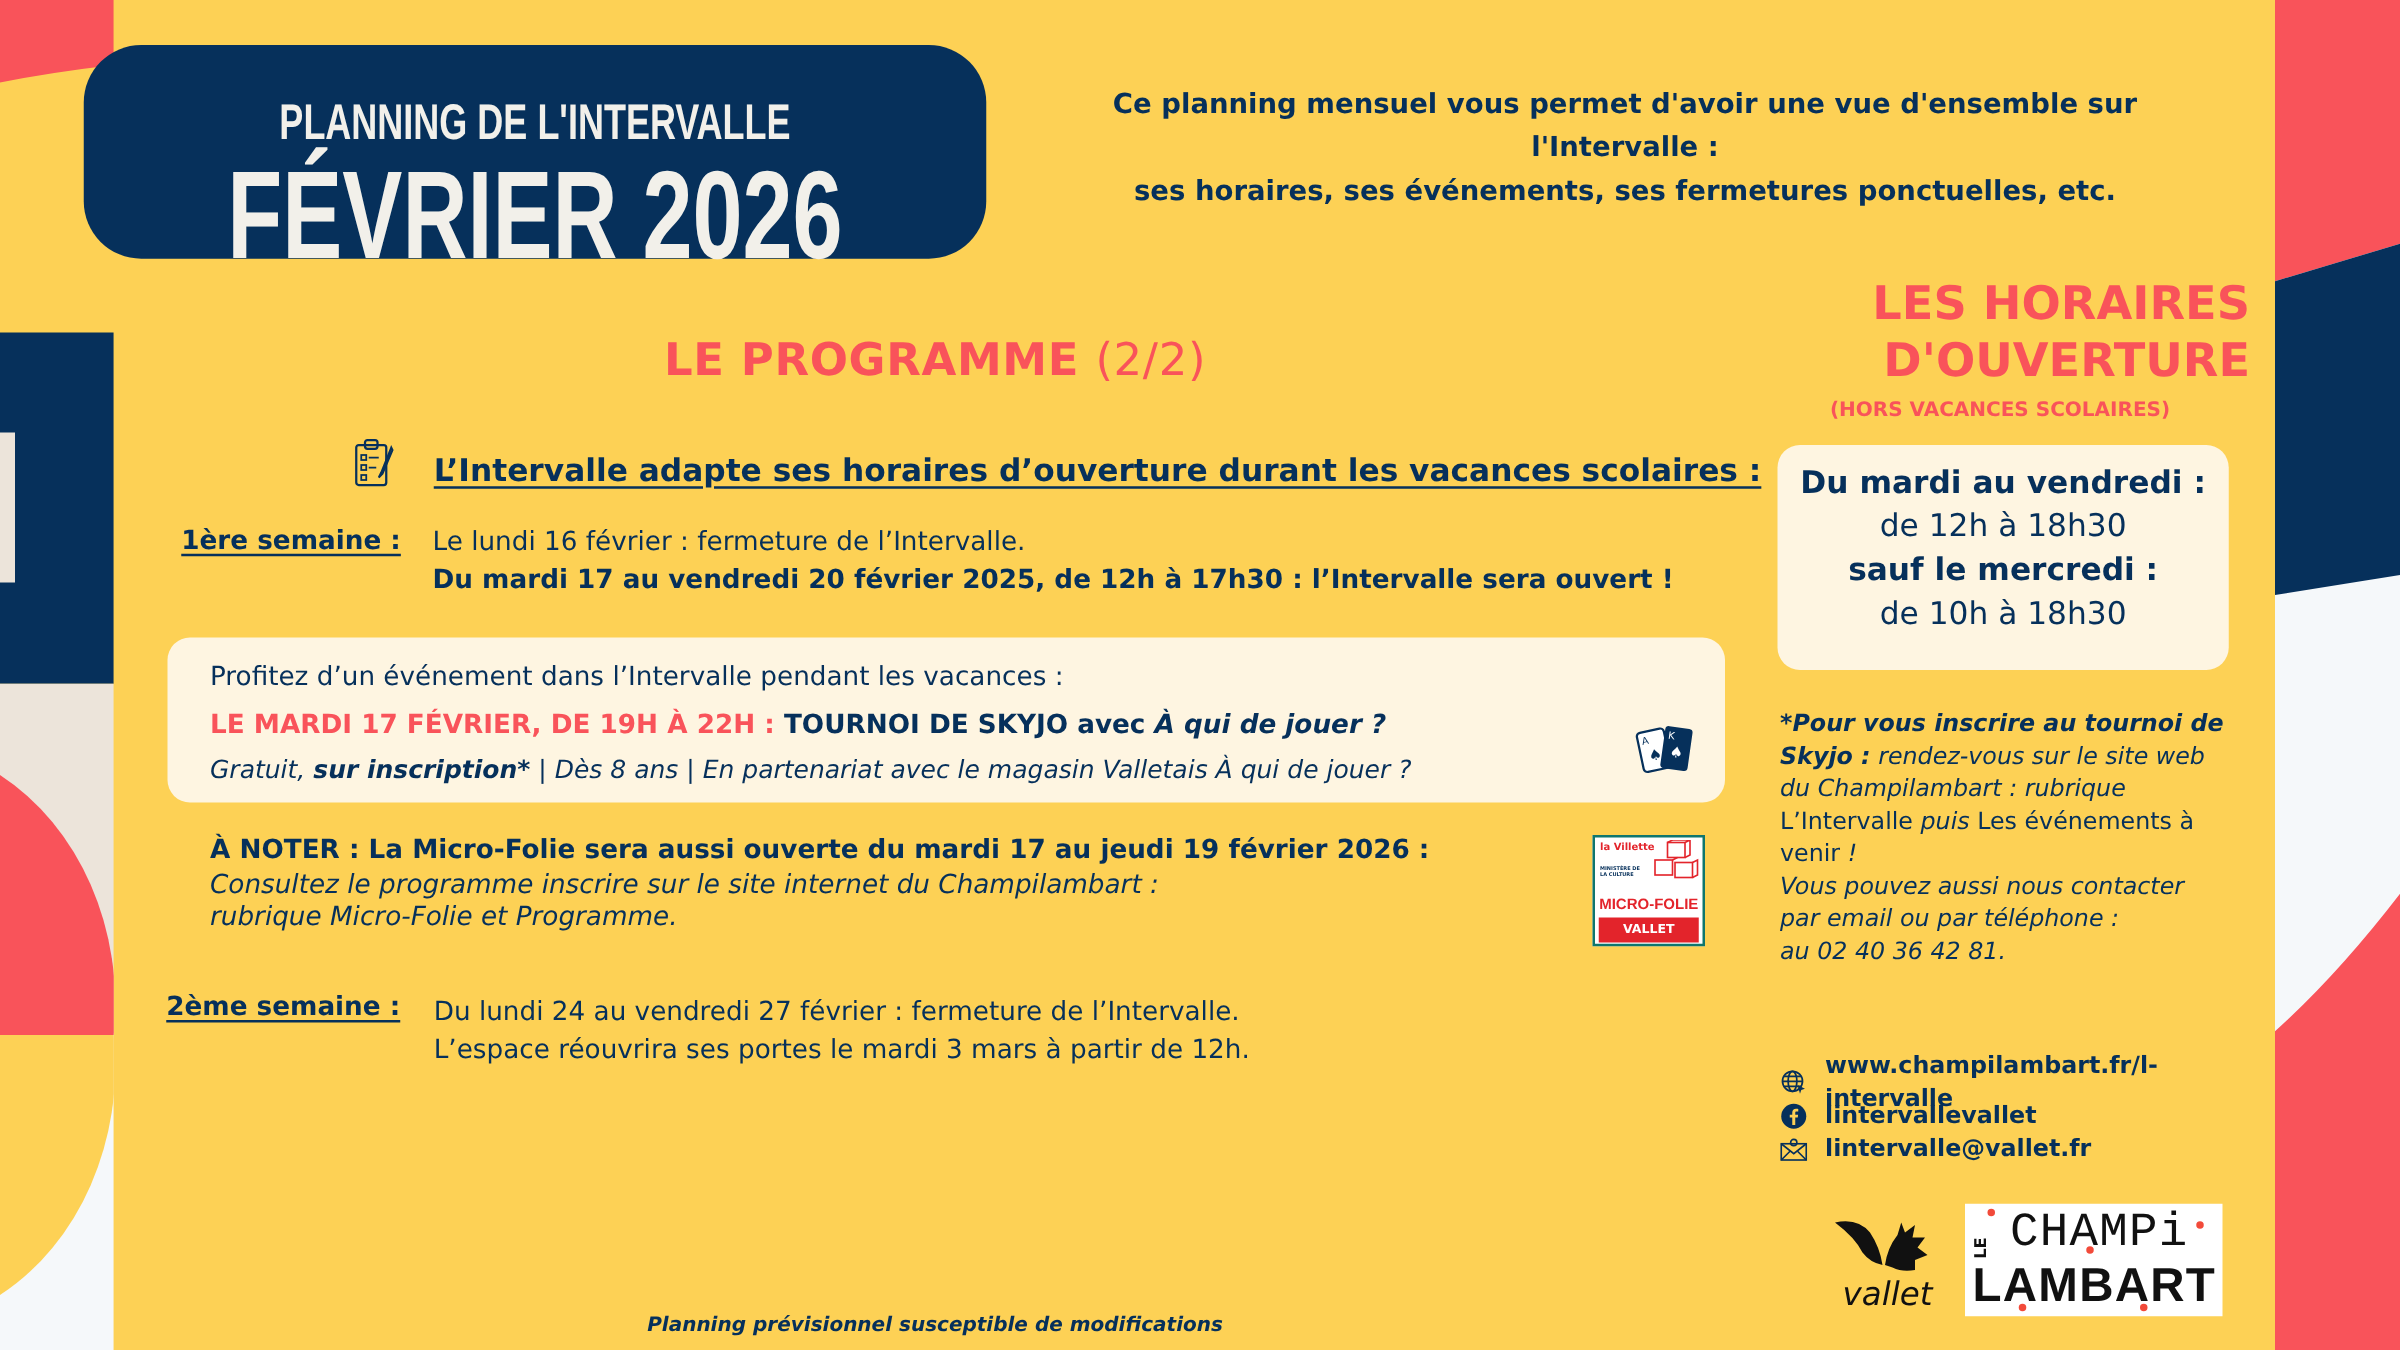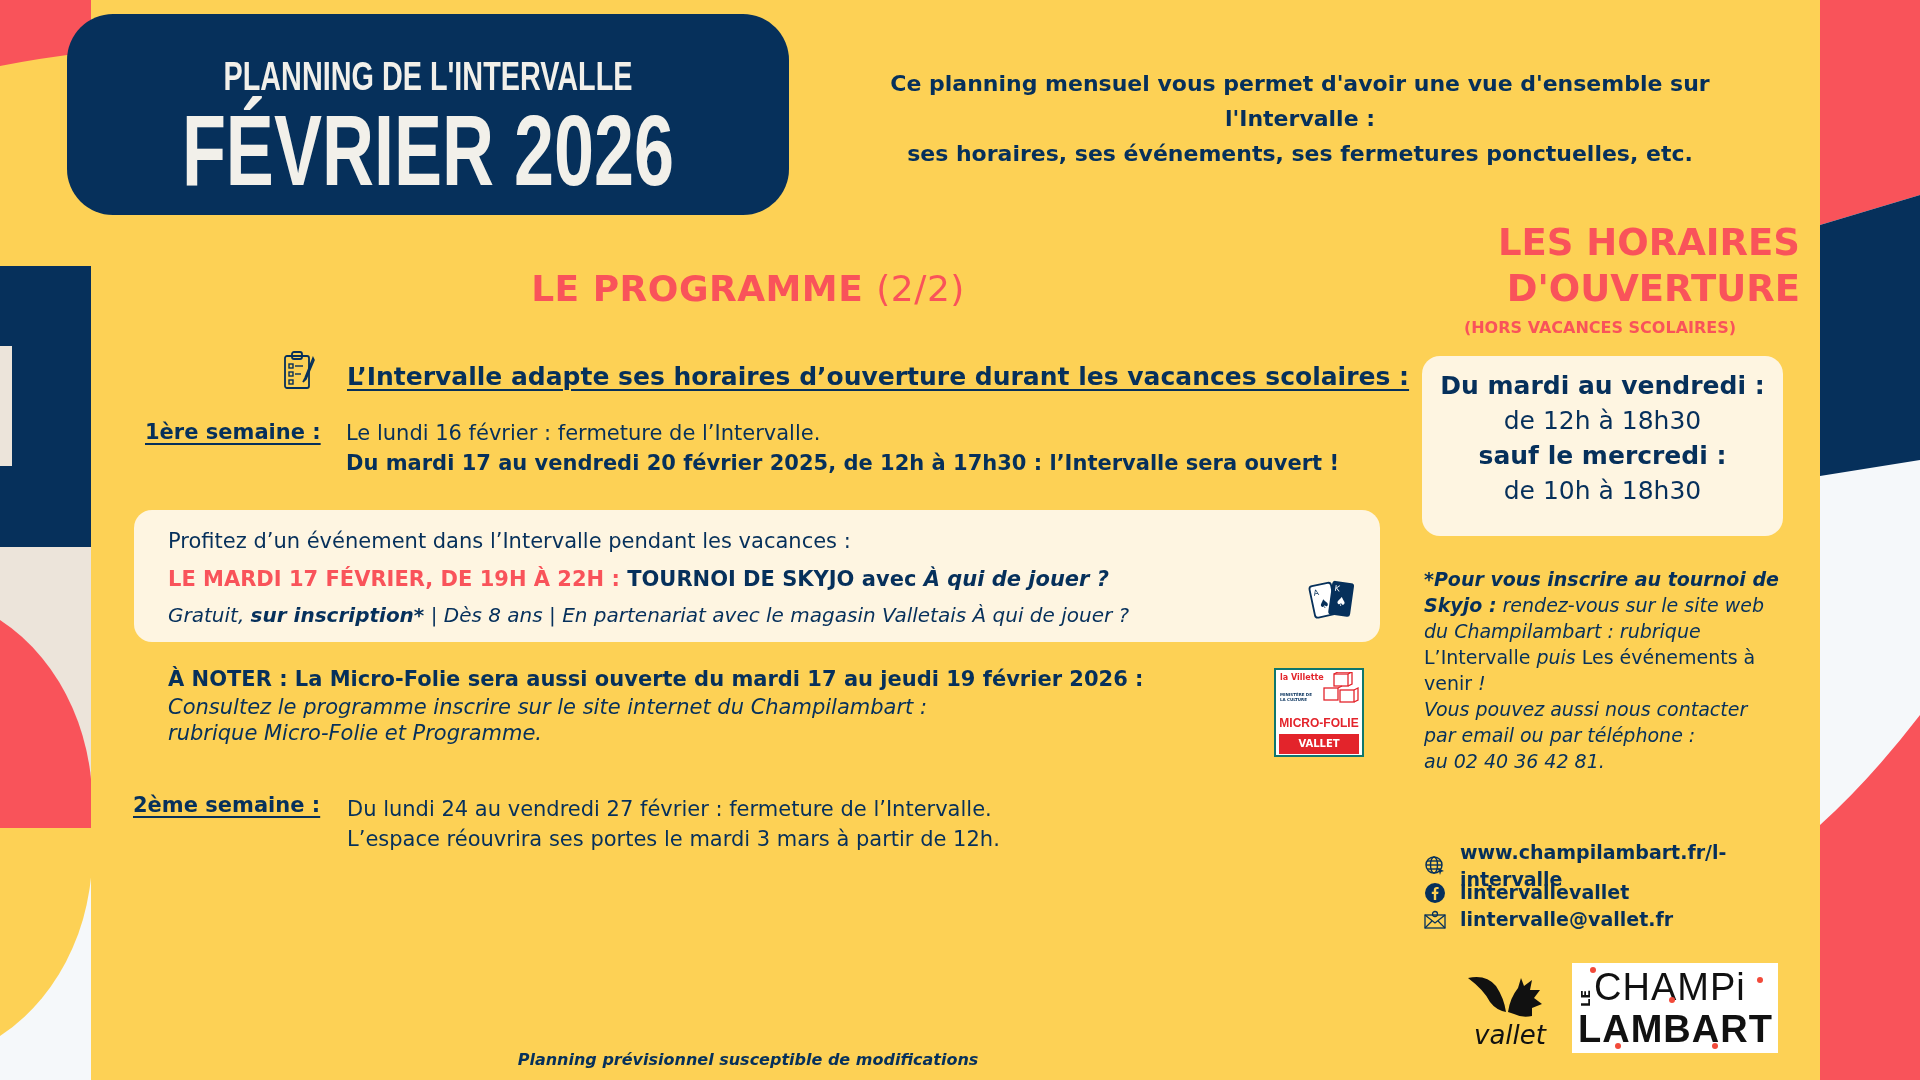--- a/index.html
+++ b/index.html
@@ -2,21 +2,21 @@
 <html><head>
 <meta charset="utf-8">
 <style>
   *{box-sizing:border-box;margin:0;padding:0}
   html,body{width:1920px;height:1080px;overflow:hidden}
   body{position:relative;background:#fdd155;font-family:"DejaVu Sans","Liberation Sans",sans-serif;color:#06305b}
   .abs{position:absolute}
   
   .strip-left{left:0;top:0;width:91px;height:1080px;overflow:hidden;background:#fdd155}
   .strip-right{left:1820px;top:0;width:100px;height:1080px;overflow:hidden;background:#f5f8fa}
-  .title-box{left:67px;top:14px;width:722px;height:201px;background:#06305b;border-radius:46px;color:#f2f0ea;text-align:center}
+  .title-box{left:67px;top:36px;width:722px;height:171px;background:#06305b;border-radius:46px;color:#f2f0ea;text-align:center}
   .title-sub{position:absolute;left:0;right:0;top:40px;font-family:"Liberation Sans",sans-serif;font-weight:700;font-size:40px;letter-spacing:0px;transform:scaleX(0.72);transform-origin:center}
   .title-main{position:absolute;left:0;right:0;top:86px;font-family:"Liberation Sans",sans-serif;font-weight:700;font-size:100px;line-height:100px;transform:scaleX(0.72);transform-origin:center}
   .intro{left:820px;top:66px;width:960px;text-align:center;font-weight:700;font-size:22px;line-height:35px;color:#06305b}
   .coral{color:#f9535a}
   .prog-title{left:430px;top:268px;width:636px;text-align:center;font-weight:700;font-size:36px;color:#f9535a;letter-spacing:0.5px}
   .prog-title .paren{font-weight:400}
   .hours-title{left:1400px;top:220px;width:400px;text-align:right;font-weight:700;font-size:37px;line-height:46px;color:#f9535a}
   .hours-sub{left:1400px;top:318px;width:400px;text-align:center;font-weight:700;font-size:16px;color:#f9535a}
   .hours-box{left:1422px;top:356px;width:361px;height:180px;background:#fef5e1;border-radius:18px;text-align:center;padding-top:12px;font-size:25px;line-height:35px;color:#06305b}
   .b{font-weight:700}
@@ -213,21 +213,21 @@
 
 <div class="abs vallet">
   <svg width="82" height="82" viewBox="0 0 82 82">
     <path d="M2 10 Q20 6 30 18 Q38 30 40 44 Q30 42 24 34 Q18 22 2 10 Z" fill="#111"></path>
     <path d="M42 44 Q44 30 52 20 L55 10 L58 18 L66 12 L64 22 L74 22 L68 30 L76 36 L66 40 L66 48 Q56 50 48 46 Z" fill="#111"></path>
     <text x="8" y="76" font-size="26" font-style="italic" fill="#111" font-family="DejaVu Sans, sans-serif">vallet</text>
   </svg>
 </div>
 <div class="abs champi">
   <div style="position:absolute;left:6px;top:6px;width:18px;height:38px;font-size:13px;font-weight:700;writing-mode:vertical-rl;transform:rotate(180deg);color:#111">LE</div>
-  <div style="position:absolute;left:22px;top:4px;font-size:38px;line-height:40px;letter-spacing:1px;color:#111;font-family:Liberation Sans, sans-serif">CHAMPi</div>
+  <div style="position:absolute;left:36px;top:4px;font-size:38px;line-height:40px;letter-spacing:1px;color:#111;font-family:Liberation Mono, monospace">CHAMPi</div>
   <div style="position:absolute;left:6px;top:46px;font-size:38px;line-height:40px;font-weight:700;letter-spacing:1px;color:#111;font-family:'Liberation Sans',sans-serif">LAMBART</div>
   <span style="position:absolute;left:18px;top:4px;width:6px;height:6px;border-radius:50%;background:#f24a3a"></span>
   <span style="position:absolute;left:185px;top:14px;width:6px;height:6px;border-radius:50%;background:#f24a3a"></span>
   <span style="position:absolute;left:97px;top:34px;width:6px;height:6px;border-radius:50%;background:#f24a3a"></span>
   <span style="position:absolute;left:43px;top:80px;width:6px;height:6px;border-radius:50%;background:#f24a3a"></span>
   <span style="position:absolute;left:140px;top:80px;width:6px;height:6px;border-radius:50%;background:#f24a3a"></span>
 </div>
 
 <div class="abs footer">Planning prévisionnel susceptible de modifications</div>
 

